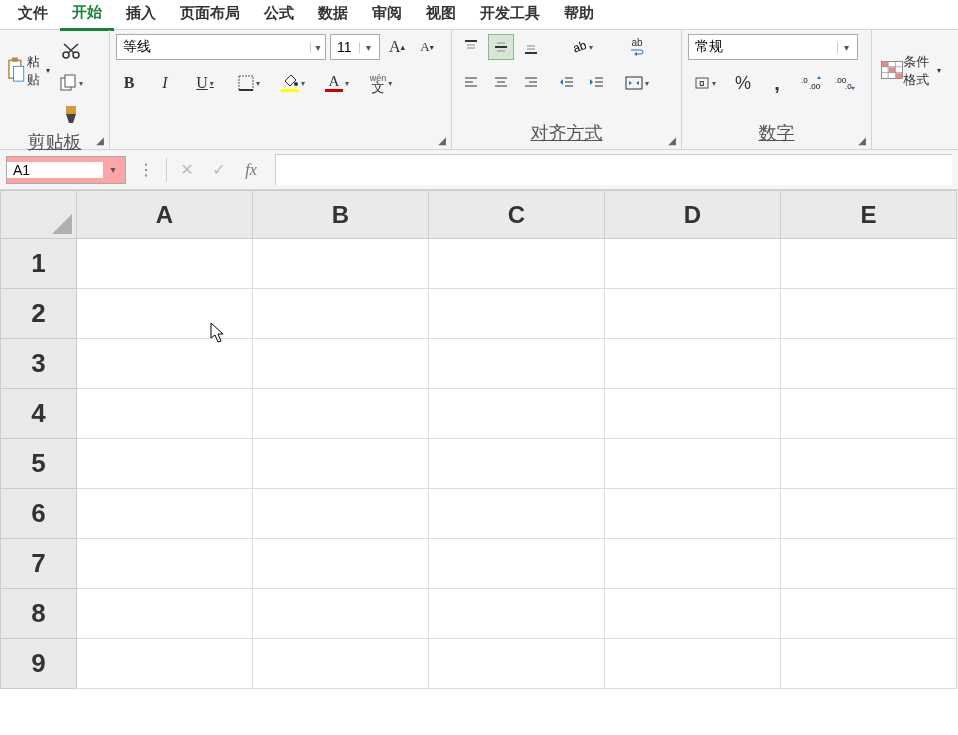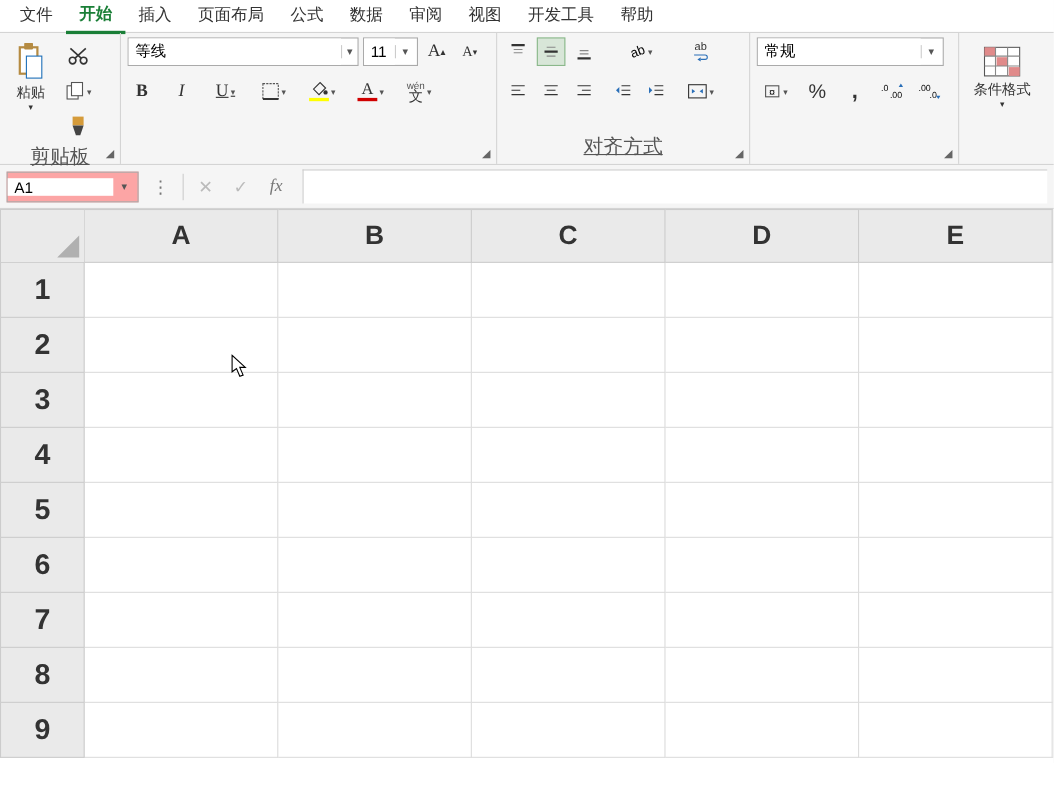--- a/index.html
+++ b/index.html
@@ -1,32 +1,32 @@
 <!DOCTYPE html>
 <html><head>
 <meta charset="utf-8">
 <style>
 * { box-sizing: border-box; margin: 0; padding: 0; font-family: "Microsoft YaHei", "SimSun", Arial, sans-serif; }
 body { width: 958px; height: 735px; background: #fff; overflow: hidden; font-size: 13px; color: #333; }
 
 
 .tabs { display: flex; align-items: center; height: 30px; background: #fff; padding: 0 6px; border-bottom: 1px solid #d4d4d4; }
-.tab { padding: 4px 12px 6px; font-size: 15px; cursor: pointer; }
+.tab { padding: 4px 12px 6px; font-size: 15px; cursor: pointer; font-weight: bold; }
 .tab.active { color: #1a7f37; border-bottom: 3px solid #1a7f37; font-weight: 600; }
 
 
 .ribbon { display: flex; background: #f5f5f5; height: 120px; border-bottom: 1px solid #d4d4d4; }
 .group { display: flex; flex-direction: column; border-right: 1px solid #d4d4d4; padding: 4px 6px 0; position: relative; }
 .group-body { flex: 1; display: flex; align-items: flex-start; gap: 4px; }
 .group-label { text-align: center; font-size: 18px; color: #555; padding: 2px 0 4px; position: relative; text-decoration: underline; }
 .group-launcher { position: absolute; right: 2px; bottom: 2px; width: 14px; height: 14px; font-size: 10px; color: #666; display:flex; align-items:center; justify-content:center; }
 .vcol { display: flex; flex-direction: column; gap: 2px; align-items: center; justify-content: center; }
 .hrow { display: flex; gap: 4px; align-items: center; }
 
-.big-btn { display: flex; flex-direction: column; align-items: center; justify-content: center; width: 44px; height: 72px; cursor: pointer; }
+.big-btn { display: flex; align-items: center; justify-content: center; width: 44px; height: 72px; cursor: pointer; }
 .big-btn .lbl { font-size: 13px; margin-top: 2px; }
 .small-btn { width: 26px; height: 26px; display:flex; align-items:center; justify-content:center; cursor:pointer; font-size:16px; }
 .small-btn.wide { width: 34px; }
 .small-btn.active { background: #d8e6d8; border:1px solid #8bb88b; }
 .dd-arrow::after { content: "▾"; font-size: 8px; margin-left: 2px; color:#555; }
 
 .font-combo { display:flex; align-items:center; height:26px; border:1px solid #aaa; background:#fff; }
 .font-combo input { border:none; outline:none; padding:0 6px; height:24px; font-size:14px; }
 .font-combo .arrow { width:18px; text-align:center; font-size:10px; color:#555; cursor:pointer; border-left:1px solid #ccc; }
 
@@ -280,20 +280,21 @@
           </div>
         <div class="small-btn">
             <svg width="20" height="16">
               <text x="0" y="8" font-size="8">.00</text>
               <text x="10" y="14" font-size="8">.0</text>
               <polygon points="16,12 20,12 18,15" fill="#2a6fb8"></polygon>
             </svg>
           </div>
       </div>
     </div>
+    <div class="group-label">数字</div>
     <div class="group-launcher">◢</div>
   </div>
 
   <div class="group" style="width:78px;border-right:none">
     <div class="group-body" style="justify-content:center">
       <div class="big-btn" style="width:60px">
         <svg width="34" height="28" viewBox="0 0 34 28">
             <rect x="1" y="1" width="32" height="26" fill="#fff" stroke="#555"></rect>
             <rect x="1" y="1" width="10" height="8" fill="#e08a8a"></rect>
             <rect x="12" y="10" width="10" height="8" fill="#e08a8a"></rect>

